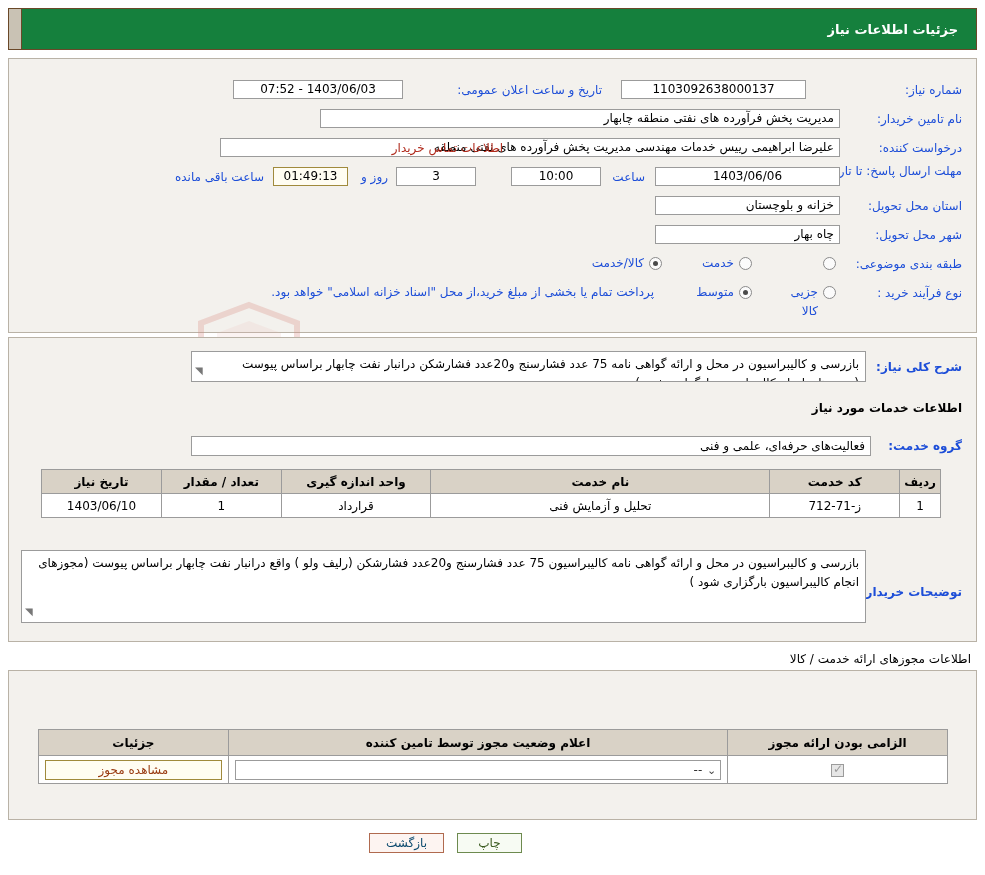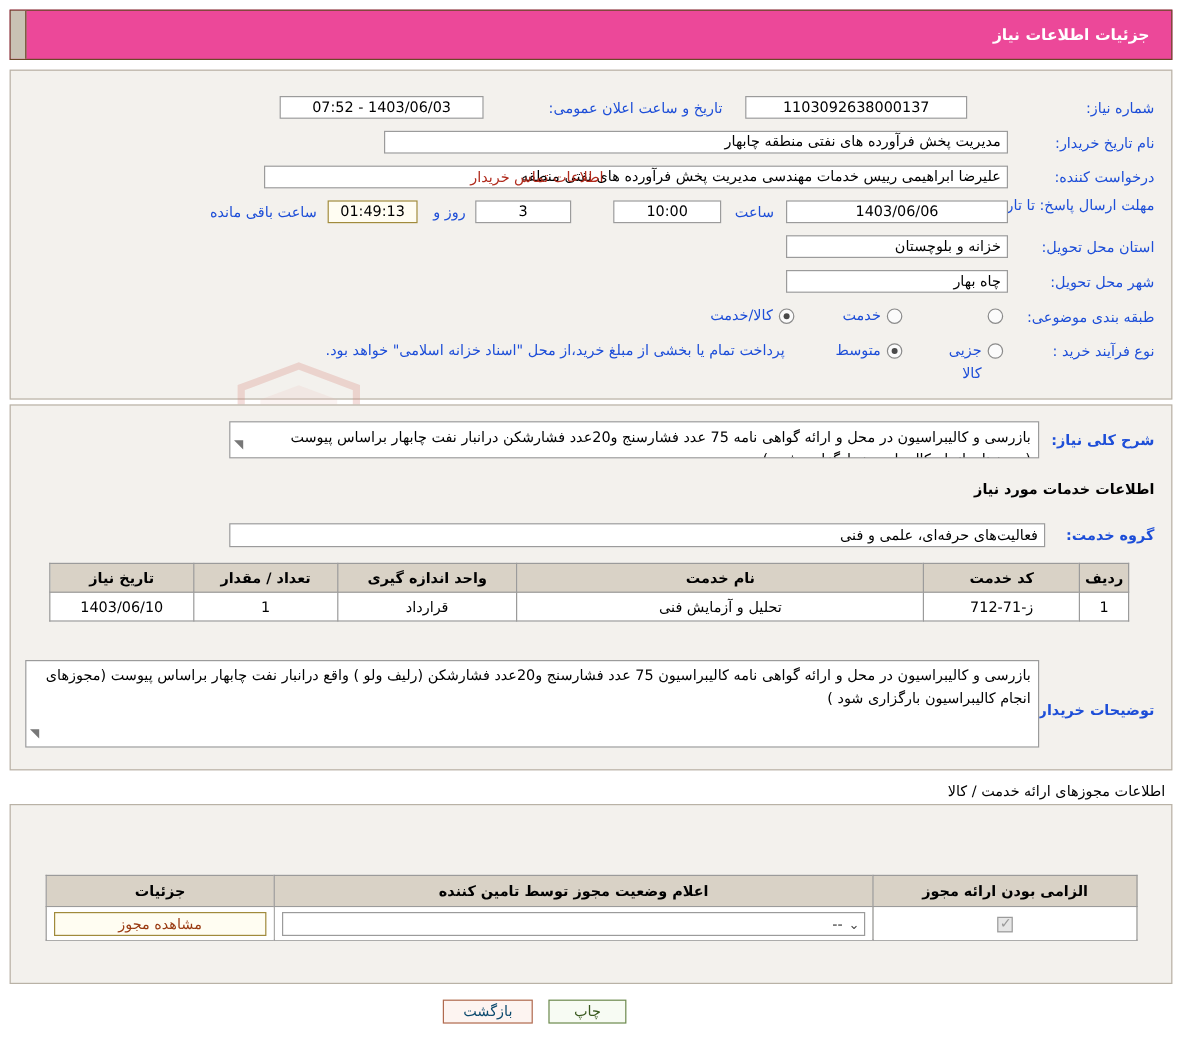--- a/index.html
+++ b/index.html
@@ -10,21 +10,21 @@
     font-family: "DejaVu Sans", "Liberation Sans", sans-serif;
     font-size: 12px;
     color: #000;
     overflow: hidden;
   }
   .page { position: relative; width: 985px; height: 875px; background:#fff; }
 
   
   .titlebar {
     position: absolute; left: 8px; top: 8px; width: 969px; height: 42px;
-    background: #ec4899;
+    background: #15803d;
     border: 1px solid #6a4828;
   }
   .titlebar .tb-left {
     position:absolute; left:0; top:0; width:13px; height:100%;
     background:#c9c2b4; border-right:1px solid #6a4828;
   }
   .titlebar .tb-text {
     position:absolute; right:18px; top:13px;
     color:#ffffff; font-size:13px; font-weight:bold;
   }
@@ -174,21 +174,21 @@
       </svg>
       <div class="wm-text">AriaTender.net</div>
     </div>
 
     <div class="lbl" style="right:14px; top:24px;">شماره نیاز:</div>
     <div class="fld" style="right:170px; top:21px; width:185px;">1103092638000137</div>
 
     <div class="lbl" style="right:374px; top:24px;">تاریخ و ساعت اعلان عمومی:</div>
     <div class="fld" style="right:573px; top:21px; width:170px;">1403/06/03 - 07:52</div>
 
-    <div class="lbl" style="right:14px; top:53px;">نام تاریخ خریدار:</div>
+    <div class="lbl" style="right:14px; top:53px;">نام تامین خریدار:</div>
     <div class="fld rt" style="right:136px; top:50px; width:520px;">مدیریت پخش فرآورده های نفتی منطقه چابهار</div>
 
     <div class="lbl" style="right:14px; top:82px;">درخواست کننده:</div>
     <div class="fld rt" style="right:136px; top:79px; width:620px;">علیرضا ابراهیمی رییس خدمات مهندسی مدیریت پخش فرآورده های نفتی منطقه</div>
     <div class="lbl lk" style="right:473px; top:82px; color:#b02a1c;">اطلاعات تماس خریدار</div>
 
     <div class="lbl" style="right:14px; top:105px; line-height:15px; text-align:right;">
       <span>مهلت ارسال پاسخ: تا تاریخ:</span>
     </div>
     <div class="fld" style="right:136px; top:108px; width:185px;">1403/06/06</div>

